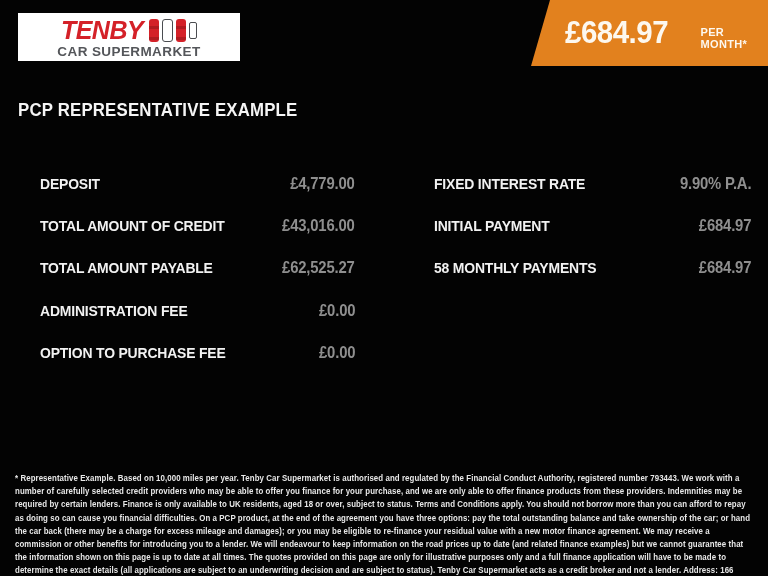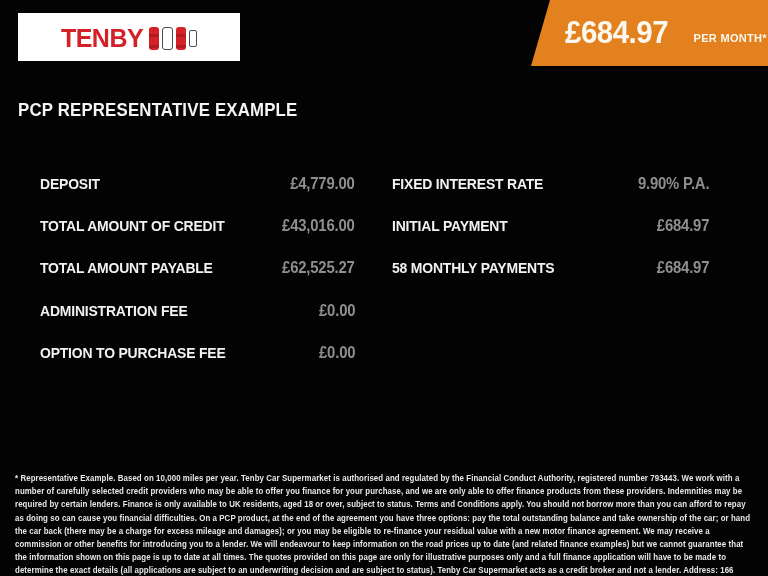--- a/index.html
+++ b/index.html
@@ -21,20 +21,21 @@
     flex-direction: column;
     align-items: center;
     justify-content: center;
     padding-top: 2px;
   }
   .logo-top {
     display: flex;
     align-items: center;
     gap: 6px;
     line-height: 1;
+    font-style: italic;
   }
   .logo-brand {
     color: #d42128;
     font-weight: bold;
     font-size: 25px;
     letter-spacing: -0.5px;
   }
   .logo-cars {
     display: flex;
     align-items: center;
@@ -84,21 +85,21 @@
     font-size: 31px;
     letter-spacing: -0.5px;
     transform: scaleX(0.95);
     transform-origin: left center;
   }
   .price-period {
     color: #fdf8ef;
     font-weight: bold;
     font-size: 11px;
     letter-spacing: 0.3px;
-    margin-left: 20px;
+    margin-left: 27px;
     margin-top: 10px;
   }
 
   
   .section-title {
     position: absolute;
     left: 18px; top: 100px;
     color: #f5f5f5;
     font-weight: bold;
     font-size: 17.5px;
@@ -109,21 +110,21 @@
 
   
   .fin-col {
     position: absolute;
     top: 162px;
     display: grid;
     grid-template-rows: repeat(6, 42.4px);
     align-items: center;
   }
   .fin-col.left  { left: 40px;  width: 315px; }
-  .fin-col.right { left: 392px; width: 317px; }
+  .fin-col.right { left: 434px; width: 317px; }
   .fin-row {
     display: flex;
     align-items: center;
     justify-content: space-between;
   }
   .fin-label {
     color: #f2f2f2;
     font-weight: bold;
     font-size: 15px;
     letter-spacing: -0.2px;
@@ -161,20 +162,21 @@
 <div class="logo-box">
   <div class="logo-top">
     <span class="logo-brand">TENBY</span>
     <span class="logo-cars">
       <span class="car car-red"></span>
       <span class="car car-white"></span>
       <span class="car car-red"></span>
       <span class="car car-white-small"></span>
     </span>
   </div>
+  <div class="logo-tagline">CAR SUPERMARKET</div>
 </div>
 
 <div class="price-banner">
   <span class="price-amount">£684.97</span>
   <span class="price-period">PER MONTH*</span>
 </div>
 
 <div class="section-title">PCP REPRESENTATIVE EXAMPLE</div>
 
 <div class="fin-col left">

